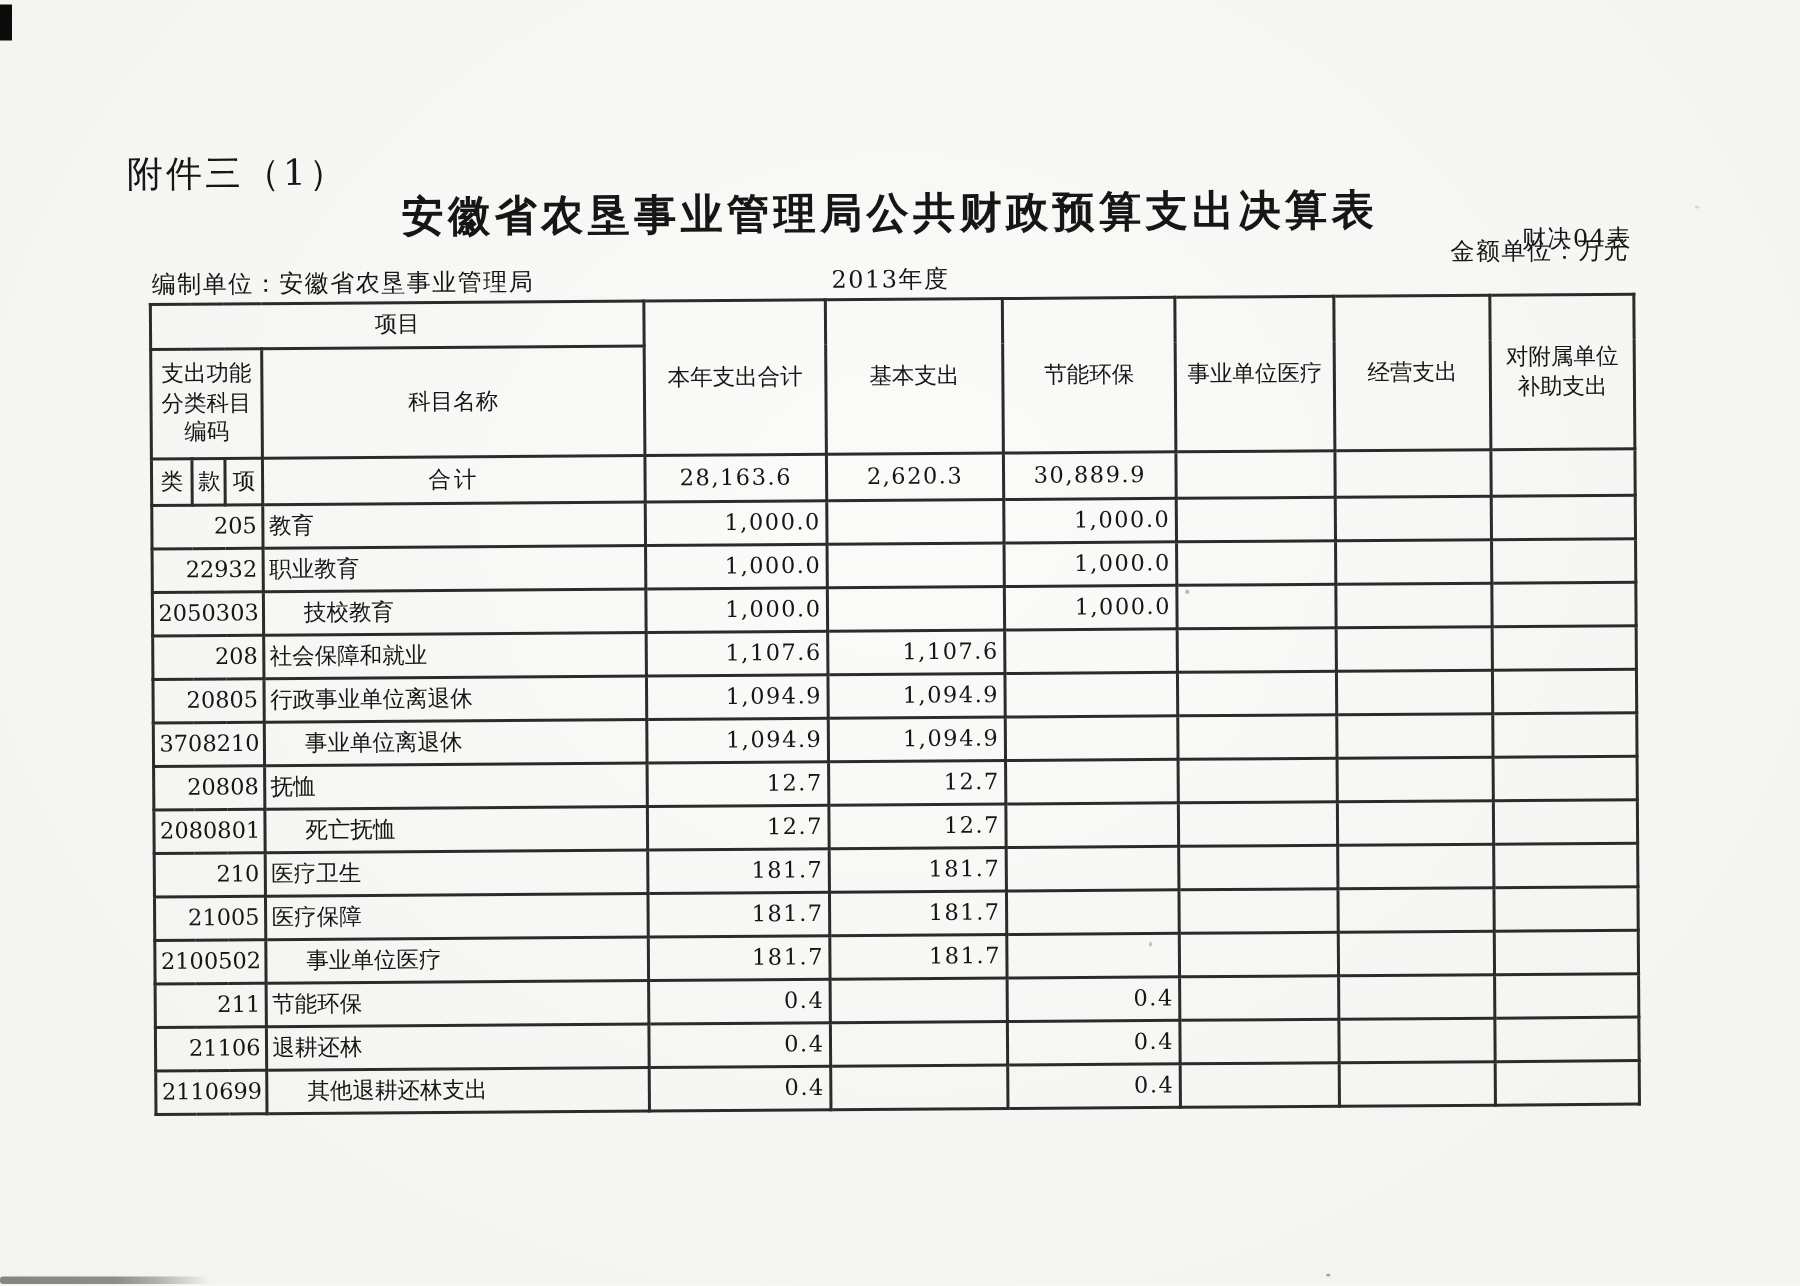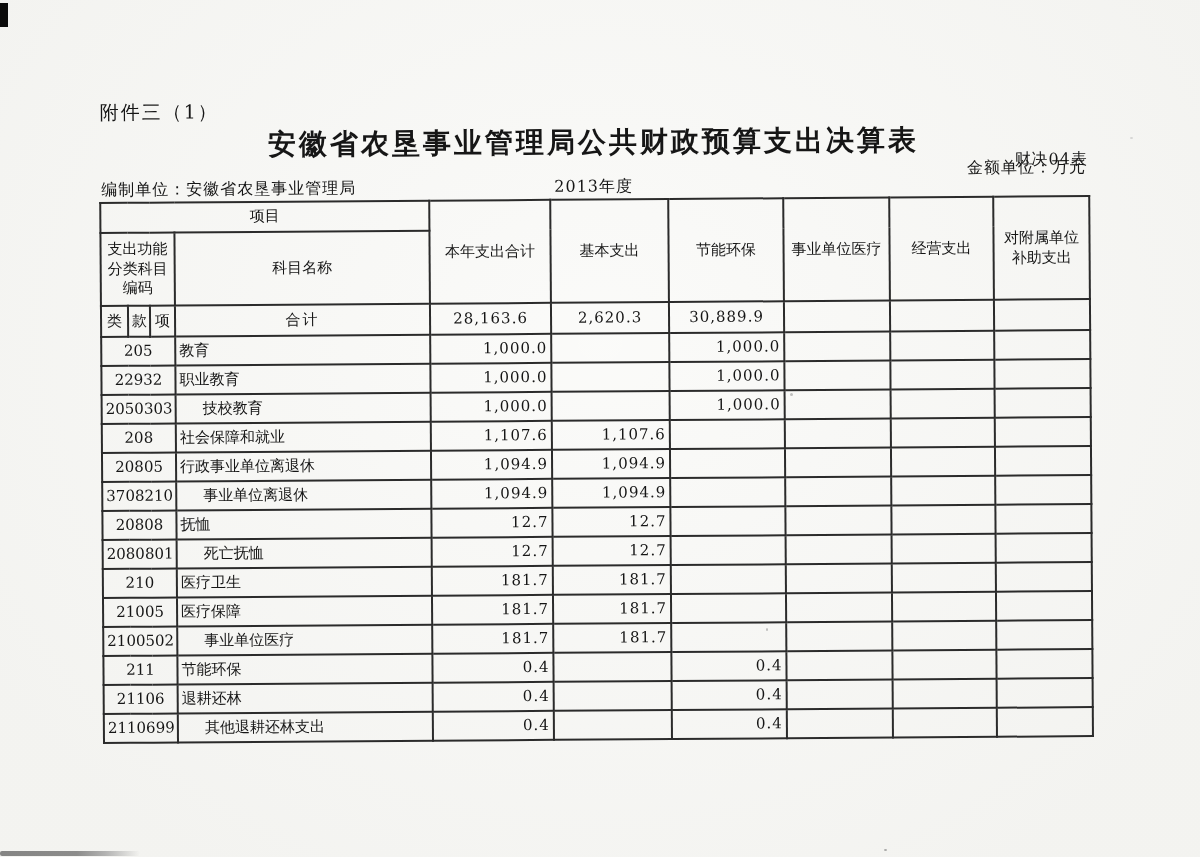--- a/index.html
+++ b/index.html
@@ -24,22 +24,22 @@
   .speck.s1{left:790px;top:393px;width:3px;height:3px;}
   .speck.s2{left:766px;top:628px;width:2px;height:3px;}
   .speck.s3{left:1130px;top:137px;width:3px;height:2px;opacity:.25;}
   .speck.s4{left:884px;top:849px;width:3px;height:2px;opacity:.6;}
 
   .doc{
     position:absolute;left:0;top:0;width:1200px;height:857px;
     transform:rotate(-0.4deg);transform-origin:103px 743px;
   }
   .attachment{
-    position:absolute;left:104px;top:100px;
-    font-size:19px;letter-spacing:2px;
+    position:absolute;left:89px;top:100px;
+    font-size:24px;letter-spacing:2px;
   }
   .page-title{
     position:absolute;left:103px;top:127px;width:989px;margin:0;
     text-align:center;font-size:28px;font-weight:bold;letter-spacing:3px;
   }
   .form-code{
     position:absolute;left:103px;top:156px;width:989px;
     text-align:right;font-size:16px;letter-spacing:1px;
   }
   .meta-row{
@@ -60,21 +60,21 @@
     padding:0 3px;
     font-weight:normal;
     overflow:hidden;
     line-height:1.3;
   }
   tr.row-h1 th{height:28px;text-align:center;}
   tr.row-h2 th{height:71px;text-align:center;vertical-align:middle;}
   tr.row-h3 td{height:29px;text-align:center;}
   tbody.data td{height:27px;}
   th.code-head{padding:0 4px;word-break:break-all;line-height:1.35;}
-  td.code{text-align:center;padding-left:4px;font-family:"DejaVu Serif","Liberation Serif",serif;}
+  td.code{text-align:right;padding-left:4px;font-family:"DejaVu Serif","Liberation Serif",serif;}
   td.name{text-align:left;padding-left:7px;}
   td.name.indent{padding-left:26px;}
   td.num{text-align:right;padding-right:6px;letter-spacing:1px;white-space:nowrap;}
   td.total-name{text-align:center;letter-spacing:2px;}
 </style>
 </head>
 <body>
 
 <div class="paper-texture"></div>
 <div class="corner-mark"></div>

